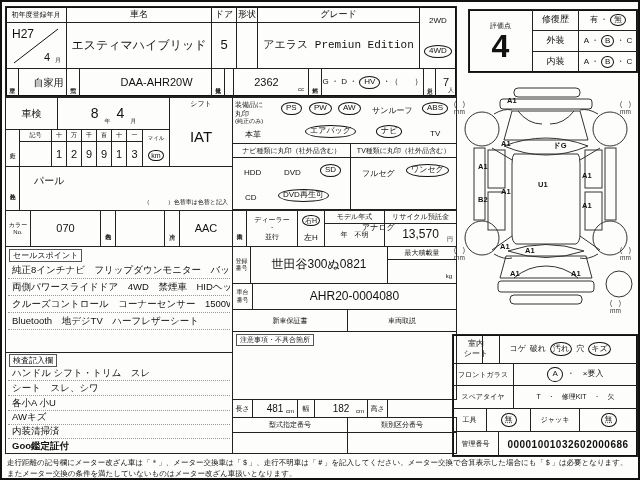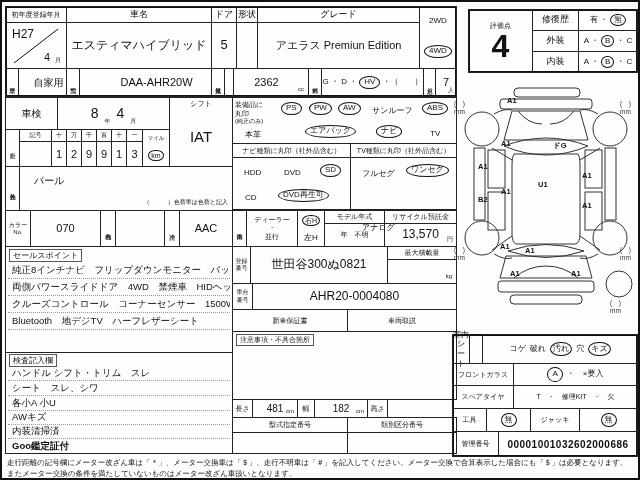--- a/index.html
+++ b/index.html
@@ -47,21 +47,21 @@
     <svg width="60" height="45" style="position:absolute;left:0;top:0;">
         <line x1="8" y1="40" x2="52" y2="6" stroke="#111" stroke-width="1"></line>
       </svg>
     <span style="position:absolute;left:6px;top:5px;font-size:12px;">H27</span>
     <span style="position:absolute;right:16px;bottom:5px;font-size:11px;">4</span>
     <span class="tiny" style="position:absolute;right:5px;bottom:4px;">月</span>
   </div>
   <div class="c" style="left:64px;top:20px;width:146px;height:47px;font-size:12px;">エスティマハイブリッド</div>
   <div class="c" style="left:209px;top:20px;width:26px;height:47px;font-size:13px;">5</div>
   <div class="c" style="left:234px;top:20px;width:22px;height:47px;"></div>
-  <div class="c" style="left:255px;top:20px;width:163px;height:47px;font-size:11px;white-space:nowrap;">アエラス Premiun Edition</div>
+  <div class="c" style="left:255px;top:20px;width:163px;height:47px;font-size:11px;white-space:nowrap;font-family:Liberation Mono, monospace;">アエラス Premiun Edition</div>
 
   <div class="c vl tiny" style="left:3px;top:66px;width:14px;height:29px;">車歴</div>
   <div class="c" style="left:16px;top:66px;width:49px;height:29px;font-size:10px;padding-left:12px;">自家用</div>
   <div class="c vl tiny" style="left:64px;top:66px;width:14px;height:29px;">型式</div>
   <div class="c" style="left:77px;top:66px;width:155px;height:29px;font-size:11px;">DAA-AHR20W</div>
   <div class="c vl tiny" style="left:209px;top:66px;width:14px;height:29px;">排気量</div>
   <div class="c" style="left:222px;top:66px;width:85px;height:29px;">
     <span style="font-size:11px;">2362</span>
     <span class="tiny" style="position:absolute;right:4px;bottom:3px;">cc</span>
   </div>
@@ -320,21 +320,21 @@
         <span class="mark" style="left: 119px; top: 183px;">A1</span>
       </div>
     <span class="mmlabel" style="left:2px;top:14px;"><span>(　)</span><br><span>mm</span></span>
     <span class="mmlabel" style="left:168px;top:14px;"><span>(　)</span><br><span>mm</span></span>
     <span class="mmlabel" style="left:2px;top:160px;"><span>(　)</span><br><span>mm</span></span>
     <span class="mmlabel" style="left:168px;top:160px;"><span>(　)</span><br><span>mm</span></span>
     <span class="mmlabel" style="left:158px;top:213px;"><span>(　)</span><br><span>mm</span></span>
   </div>
 
   <div class="c b2" style="left:450px;top:332px;width:186px;height:123px;border:2px solid #111;"></div>
-  <div class="c" style="left:450px;top:332px;width:18px;height:30px;flex-direction:column;font-size:8px;line-height:1.2;">
+  <div class="c" style="left:450px;top:332px;width:48px;height:30px;flex-direction:column;font-size:8px;line-height:1.2;">
     <span>室内</span>
     <span>シート</span>
   </div>
   <div class="c" style="left:480px;top:332px;width:156px;height:30px;font-size:8px;gap:4px;">
     <span>コゲ</span>
     <span>破れ</span>
     <span class="circ" style="font-size:8px;padding:2px 2px;">汚れ</span>
     <span>穴</span>
     <span class="circ" style="font-size:8px;padding:2px 2px;">キズ</span>
   </div>

